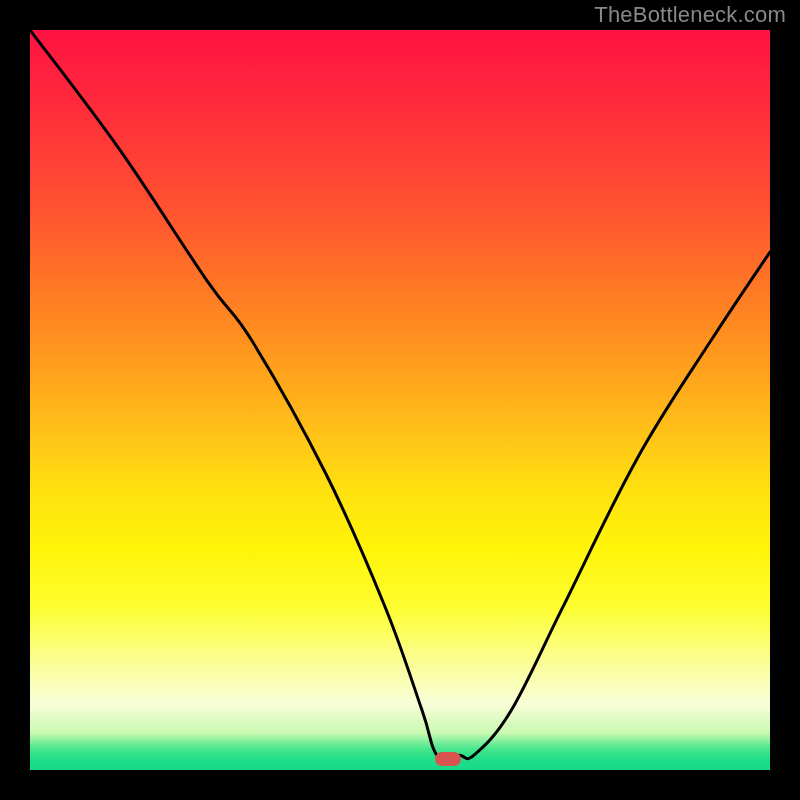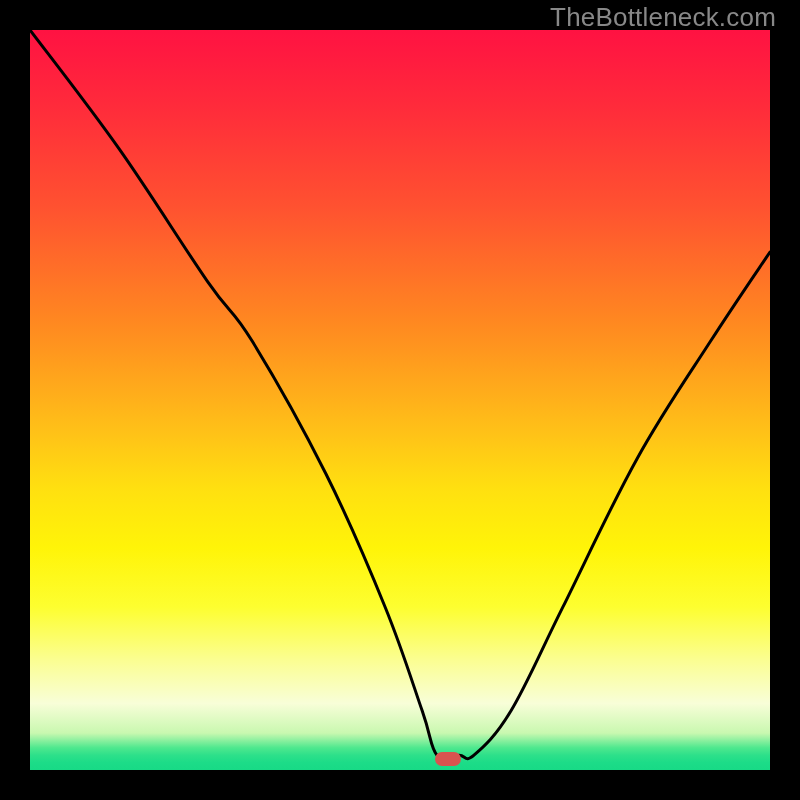--- a/index.html
+++ b/index.html
@@ -12,24 +12,24 @@
   }
   .container {
     position: relative;
     width: 800px;
     height: 800px;
     background: #000;
   }
   .watermark {
     position: absolute;
     top: 2px;
-    right: 24px;
+    right: 14px;
     color: #888;
     font-family: Arial, Helvetica, sans-serif;
-    font-size: 26px;
+    font-size: 22px;
     font-weight: 500;
     z-index: 10;
     letter-spacing: 0.2px;
     text-align: center;
   }
   .plot-area {
     position: absolute;
     left: 30px;
     top: 30px;
     width: 740px;

